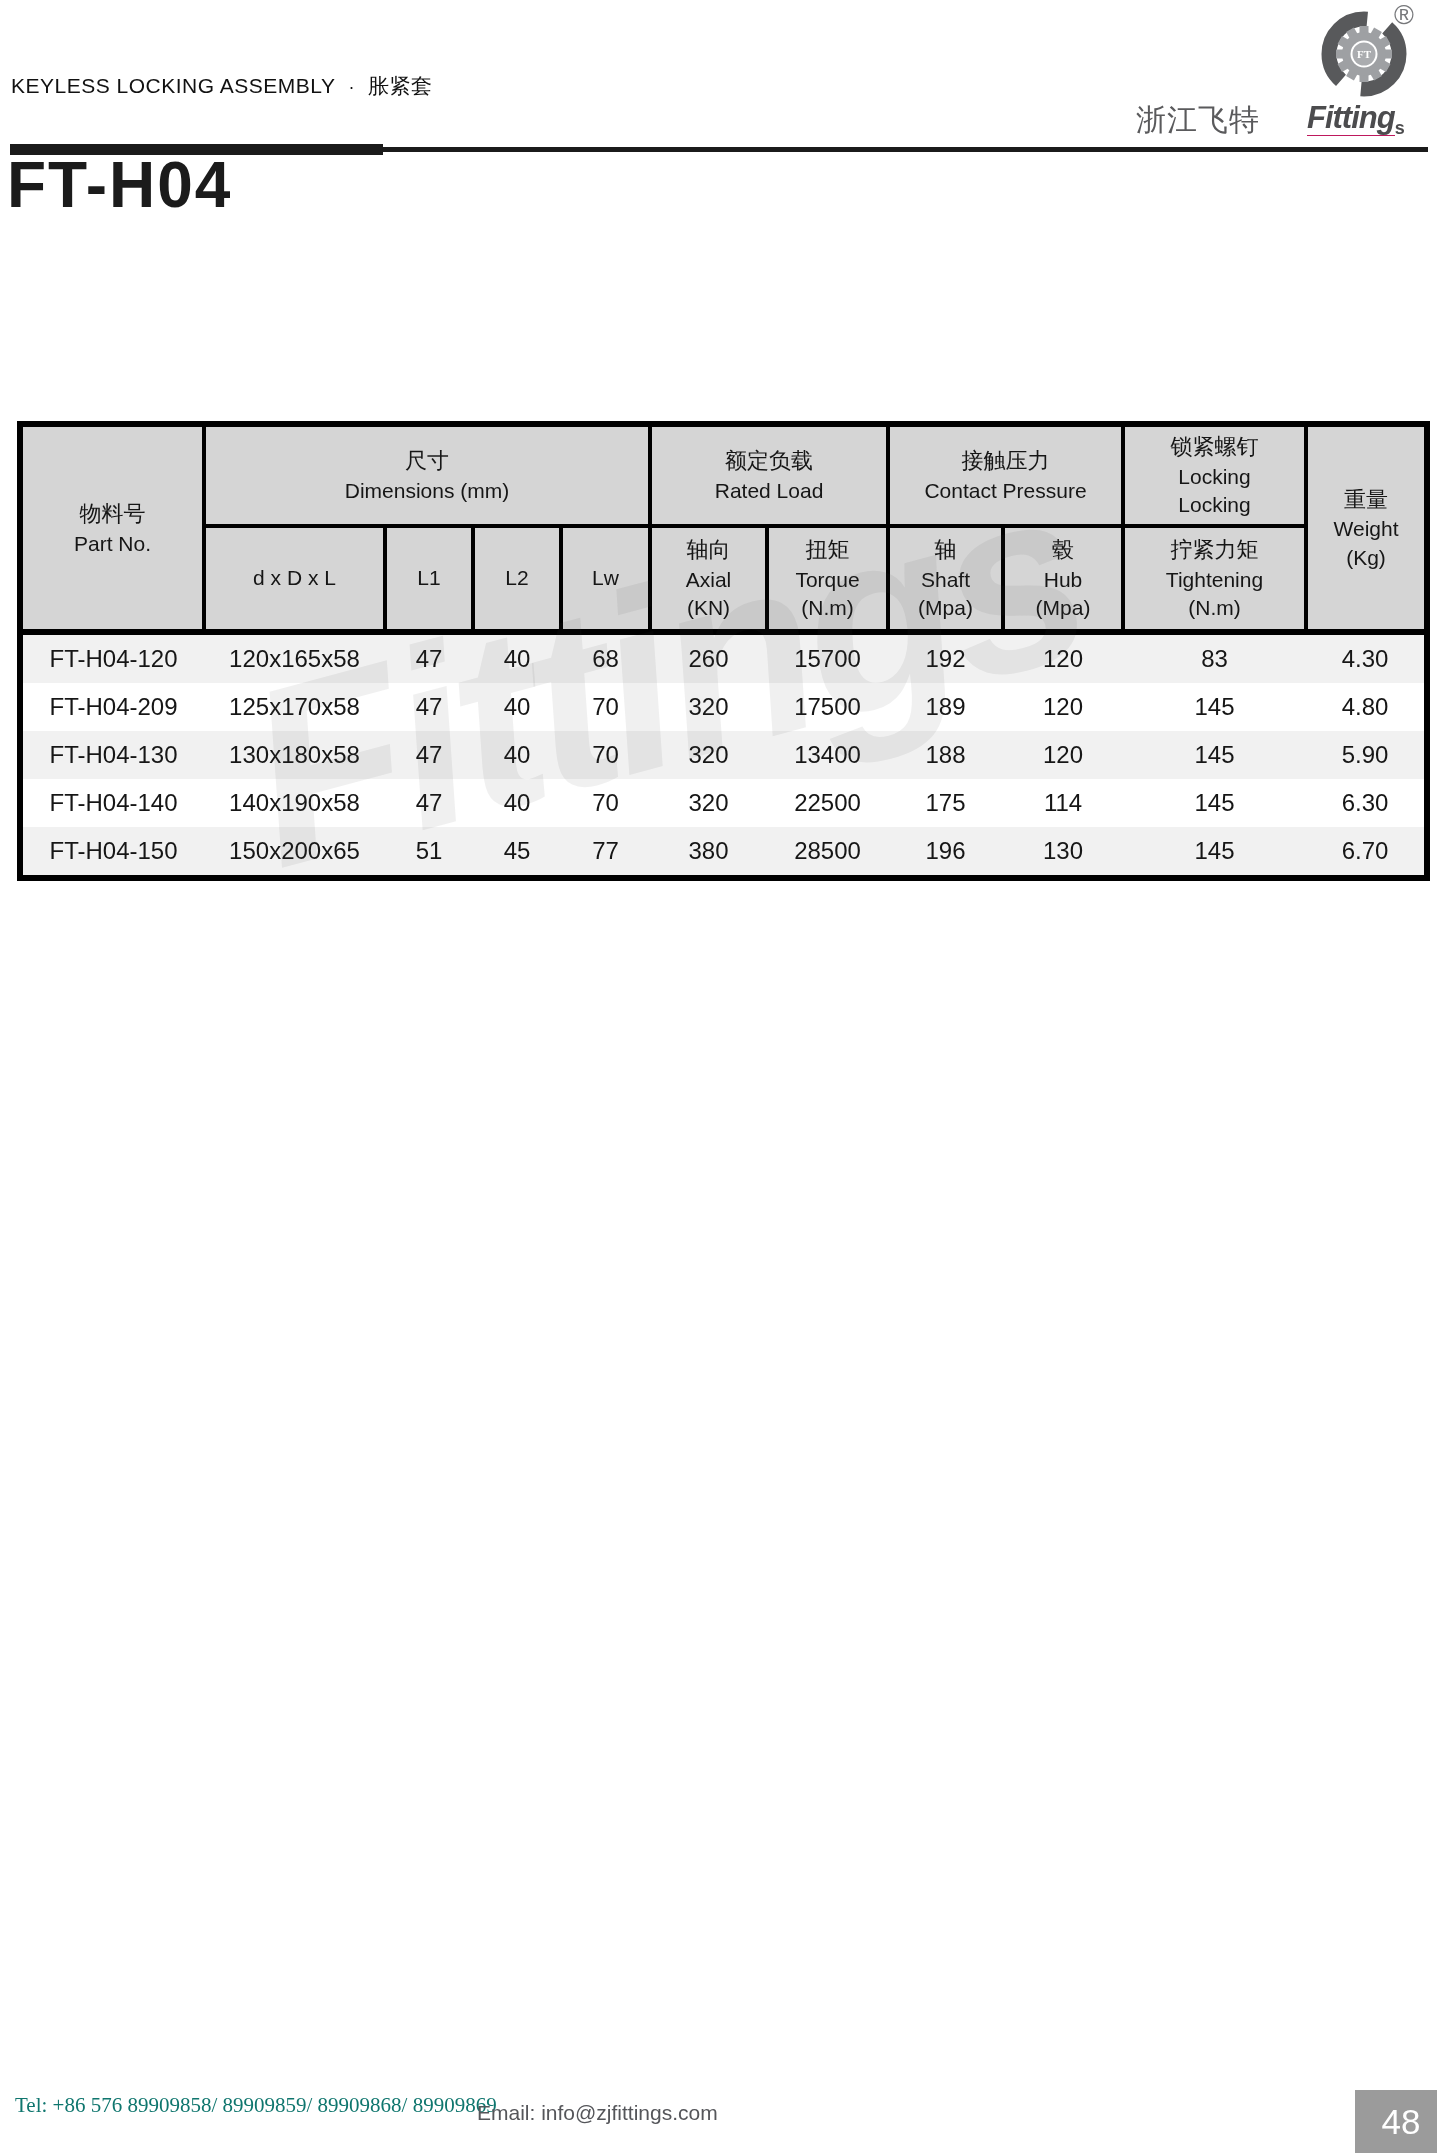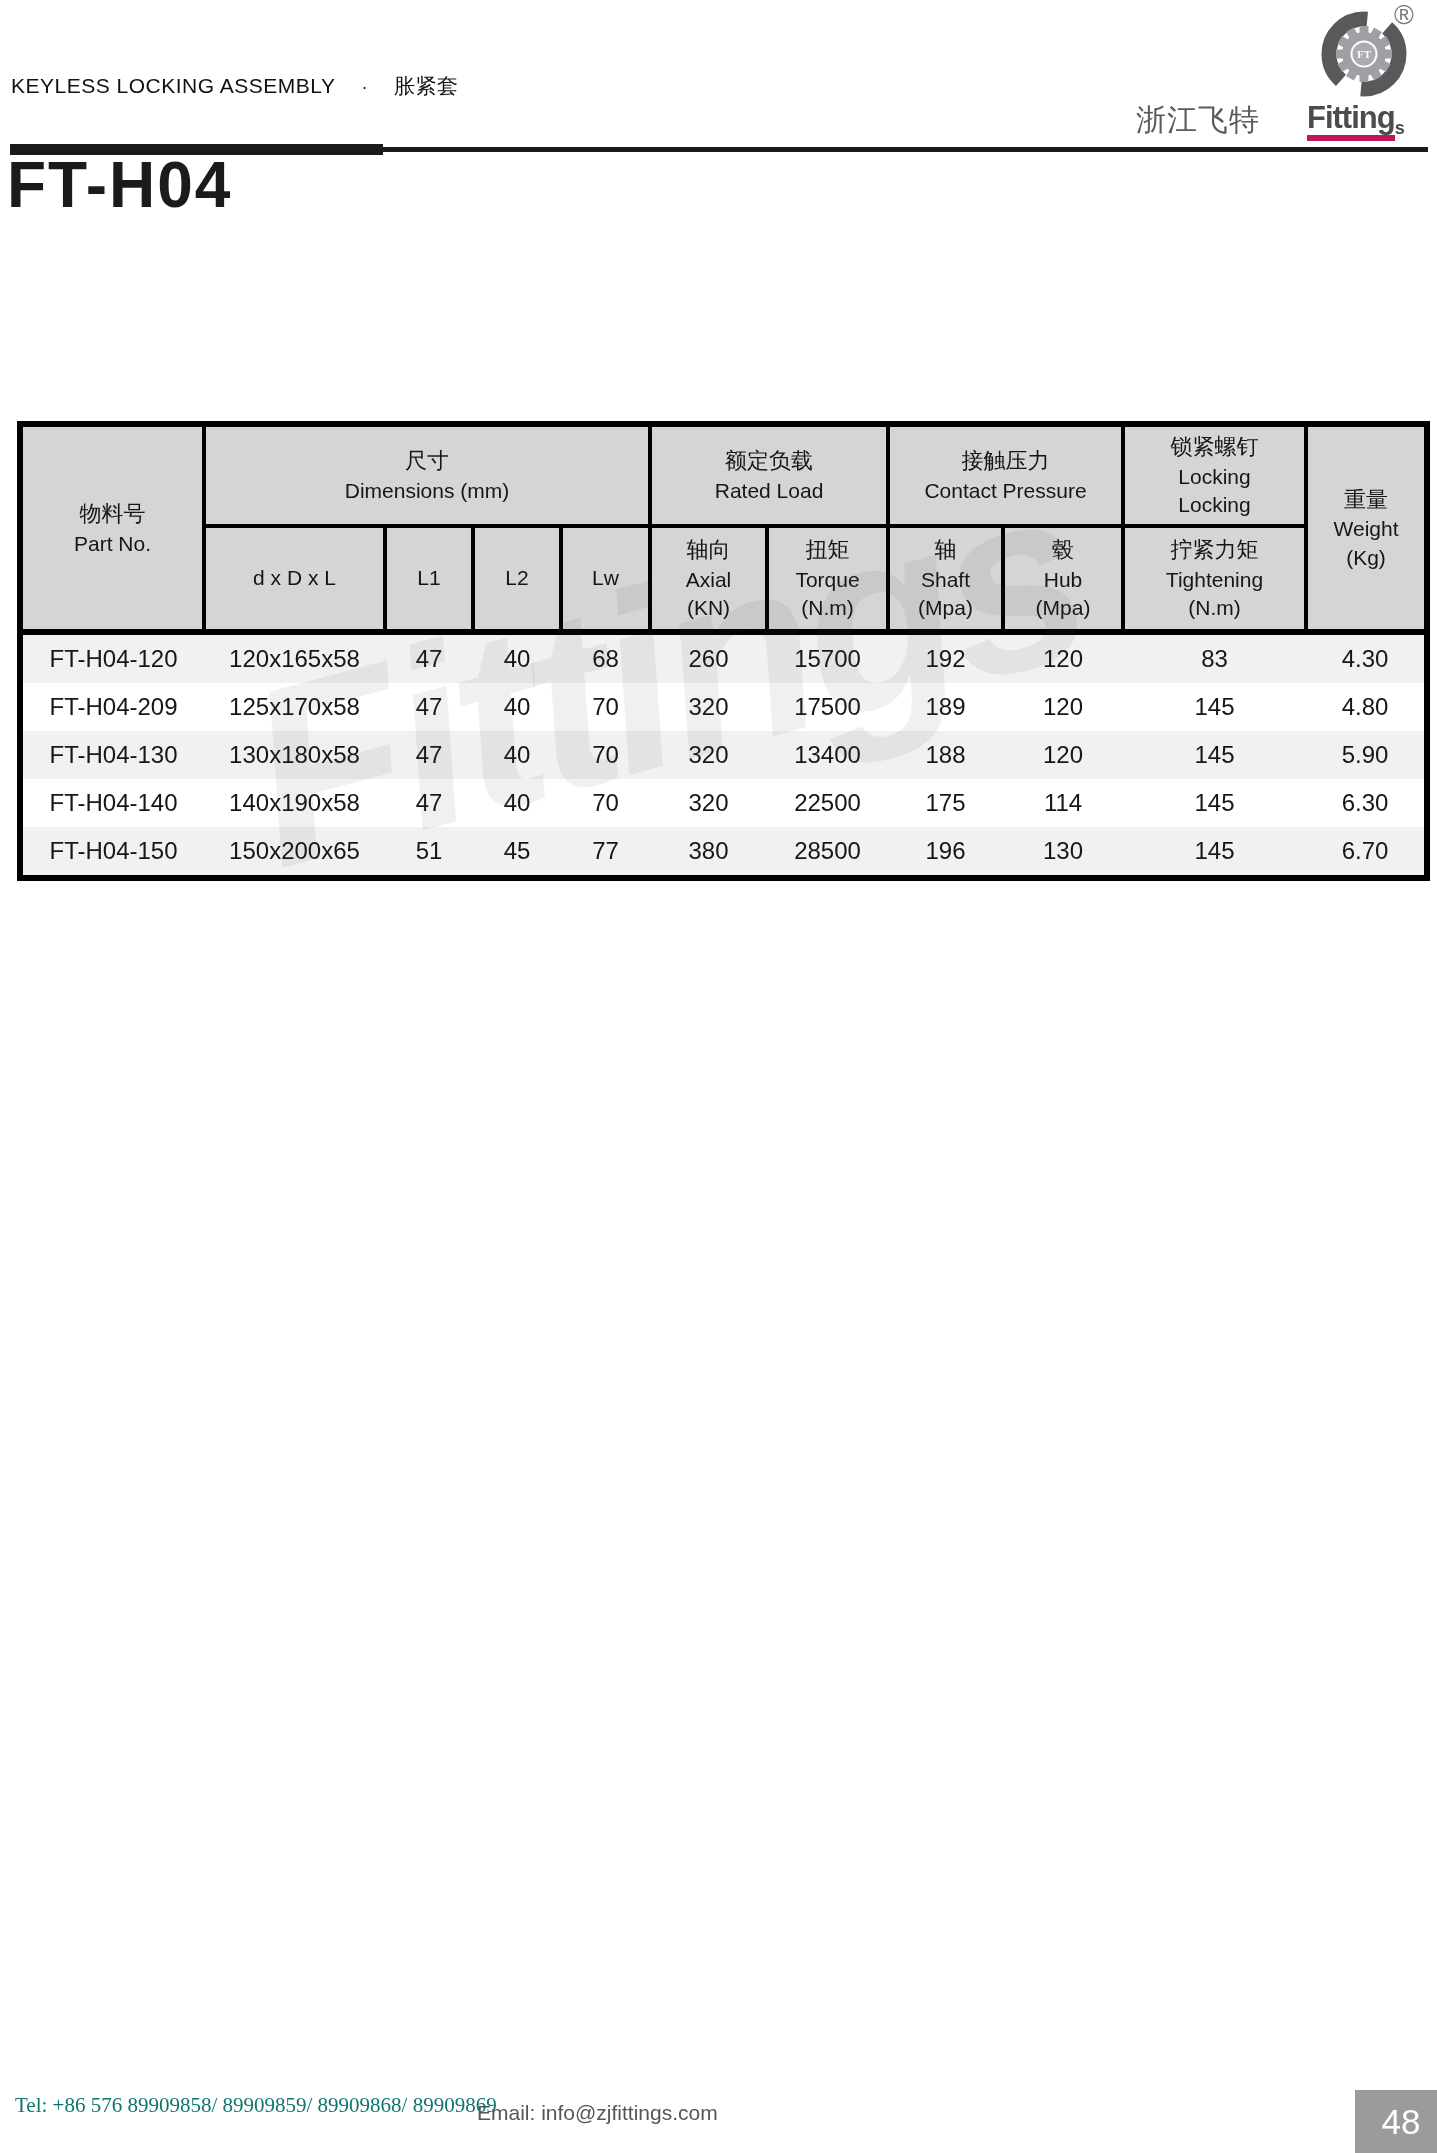--- a/index.html
+++ b/index.html
@@ -4,37 +4,37 @@
 <style>
   html,body { margin:0; padding:0; background:#fff; }
   .page {
     position:relative; width:1437px; height:2153px; background:#ffffff;
     font-family:"Liberation Sans", sans-serif; color:#1a1a1a; overflow:hidden;
   }
 
   
   .kicker {
     position:absolute; left:11px; top:72px; font-size:21px; letter-spacing:.5px;
-    display:flex; align-items:baseline; gap:26px; white-space:nowrap; color:#111;
+    display:flex; align-items:baseline; gap:13px; white-space:nowrap; color:#111;
   }
   .kicker .dot { font-size:18px; }
   .rule { position:absolute; left:10px; top:144px; width:1421px; height:11px; }
   .rule .thick { position:absolute; left:0; top:0; width:373px; height:11px; background:#1b1b1b; }
   .rule .thin  { position:absolute; left:373px; top:3px; right:3px; height:5px; background:#1b1b1b; }
   .page-title {
     position:absolute; left:7px; top:148px; margin:0;
     font-size:64px; font-weight:bold; letter-spacing:2px; color:#1b1b1b;
   }
 
   
   .brand-logo { position:absolute; left:1318px; top:4px; width:96px; height:98px; }
   .reg-mark { position:absolute; left:1394px; top:0px; font-size:27px; color:#77787b; }
   .brand-zh { position:absolute; left:1136px; top:100px; font-size:30px; color:#5a5a5c; letter-spacing:1px; }
   .brand-word { position:absolute; left:1307px; top:100px; font-size:31px; font-weight:bold; color:#4c4c4e; white-space:nowrap; }
-  .brand-word .main { display:inline-block; border-bottom:6px solid #be185d; line-height:1.05; letter-spacing:-1px; }
+  .brand-word .main { display:inline-block; border-bottom:1px solid #be185d; line-height:1.05; letter-spacing:-1px;font-style:italic; }
   .brand-word .sub { font-size:18px; vertical-align:-6px; }
 
   
   .spec-table {
     position:absolute; left:17px; top:421px; width:1407px;
     border-collapse:collapse; table-layout:fixed; z-index:2;
   }
   .spec-table { border:6px solid #000; }
   .spec-table thead th {
     background:#d5d5d5; border:4px solid #000; font-weight:normal;

